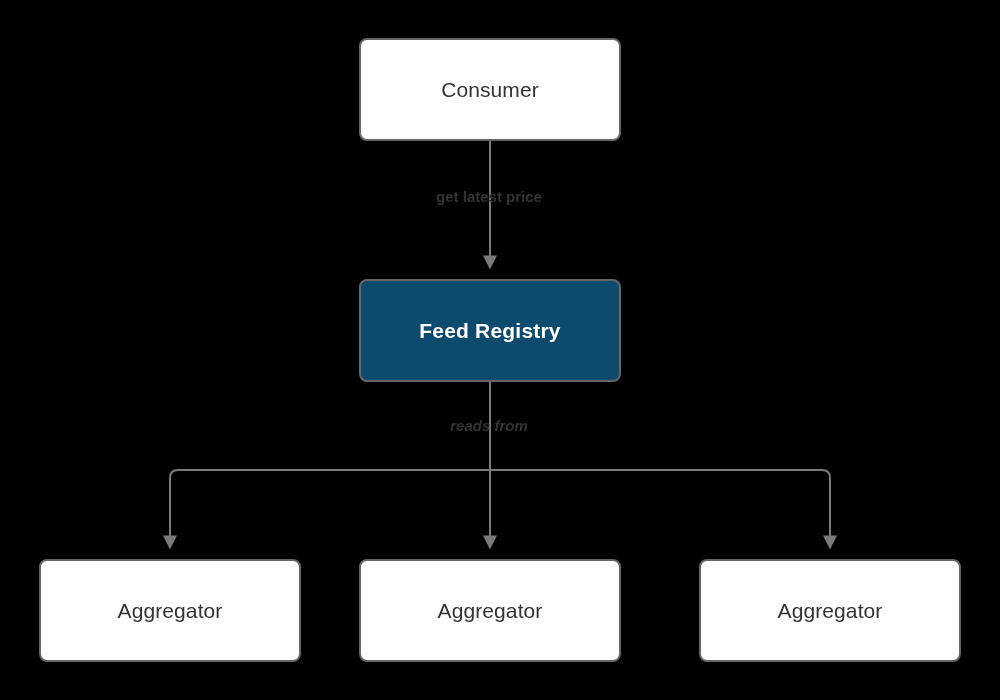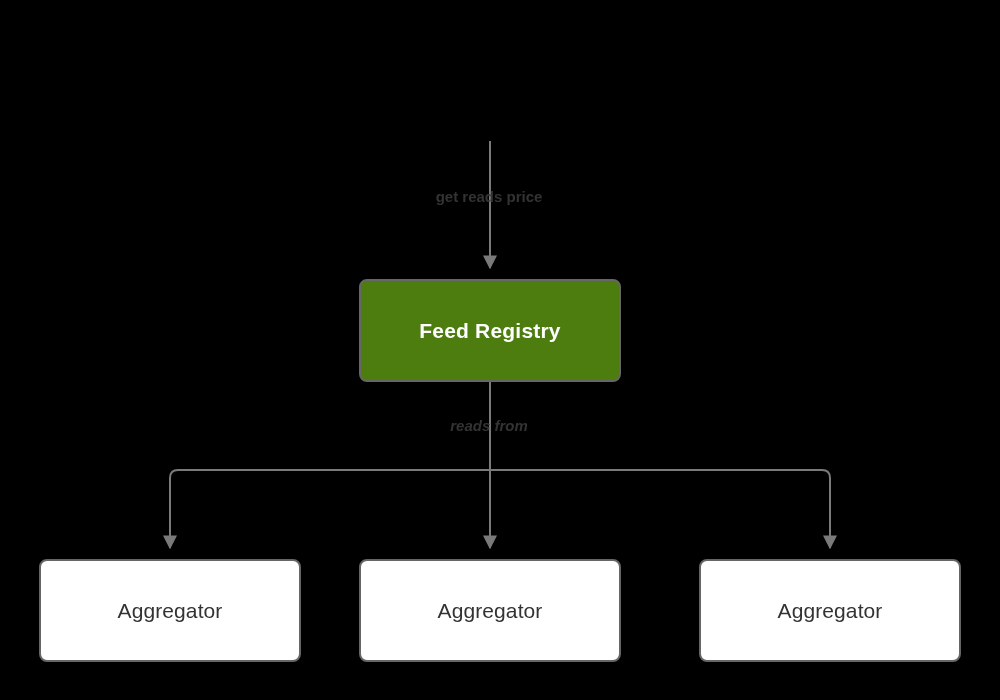--- a/index.html
+++ b/index.html
@@ -29,21 +29,21 @@
     border-radius: 8px;
     display: flex;
     align-items: center;
     justify-content: center;
     text-align: center;
   }
   .node-plain {
     background: #ffffff;
   }
   .node-highlight {
-    background: #4d7c0f;
+    background: #0c4a6e;
   }
   .node-label {
     font-family: "Liberation Sans", sans-serif;
     font-size: 21px;
     line-height: 1.2;
     color: #333333;
     letter-spacing: 0.1px;
   }
   .node-label-strong {
     font-family: "Liberation Sans", sans-serif;
@@ -79,34 +79,37 @@
 
     <path d="M 490 382 L 490 470" fill="none" stroke="#7a7a7a" stroke-width="2"></path>
 
     <path d="M 490 470 L 178 470 Q 170 470 170 478 L 170 548" fill="none" stroke="#7a7a7a" stroke-width="2" marker-end="url(#arrow)"></path>
 
     <path d="M 490 470 L 490 548" fill="none" stroke="#7a7a7a" stroke-width="2" marker-end="url(#arrow)"></path>
 
     <path d="M 490 470 L 822 470 Q 830 470 830 478 L 830 548" fill="none" stroke="#7a7a7a" stroke-width="2" marker-end="url(#arrow)"></path>
   </svg>
 
+  <div class="node-box node-plain" style="left:359px; top:38px; width:262px; height:103px;">
+    <span class="node-label">Consumer</span>
+  </div>
 
   <div class="node-box node-highlight" style="left:359px; top:279px; width:262px; height:103px;">
     <span class="node-label-strong">Feed Registry</span>
   </div>
 
   <div class="node-box node-plain" style="left:39px; top:559px; width:262px; height:103px;">
     <span class="node-label">Aggregator</span>
   </div>
 
   <div class="node-box node-plain" style="left:359px; top:559px; width:262px; height:103px;">
     <span class="node-label">Aggregator</span>
   </div>
 
   <div class="node-box node-plain" style="left:699px; top:559px; width:262px; height:103px;">
     <span class="node-label">Aggregator</span>
   </div>
 
-  <div class="edge-label" style="left:489px; top:196px;">get reads price</div>
+  <div class="edge-label" style="left:489px; top:196px;">get latest price</div>
 
   <div class="edge-label" style="left:489px; top:425px;font-style:italic;">reads from</div>
 
 </div>
 
 </body></html>

